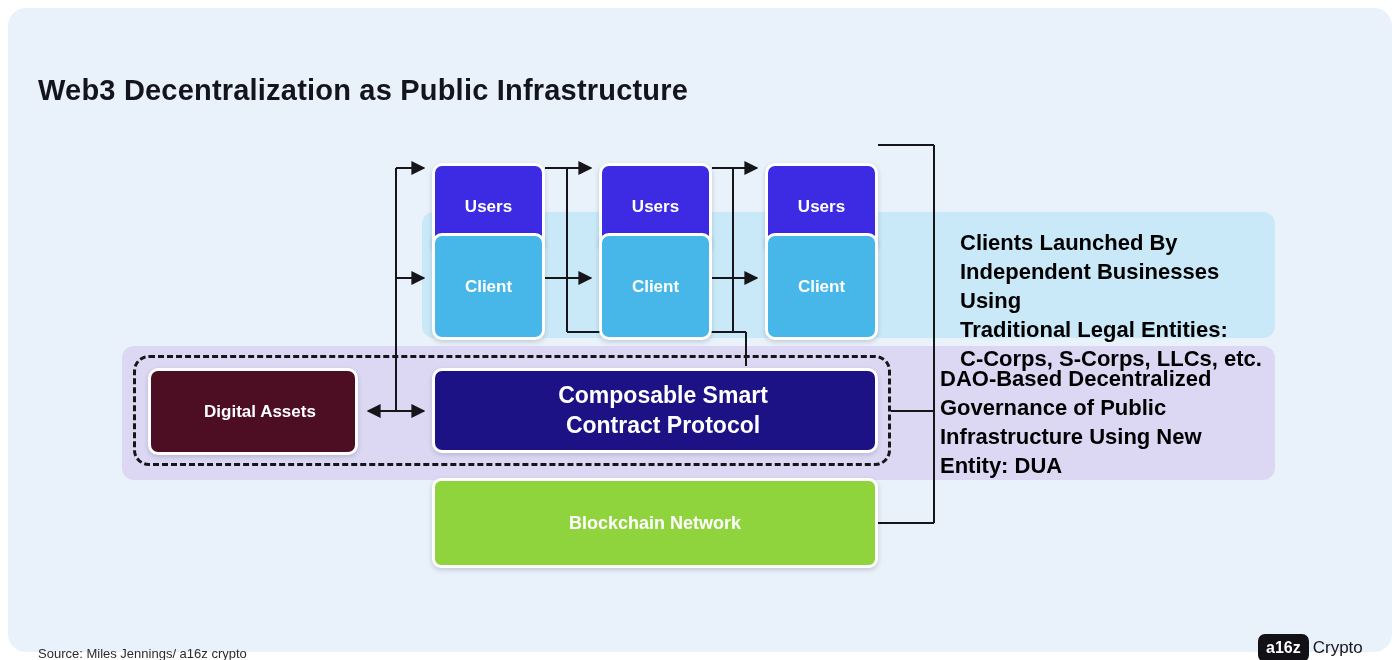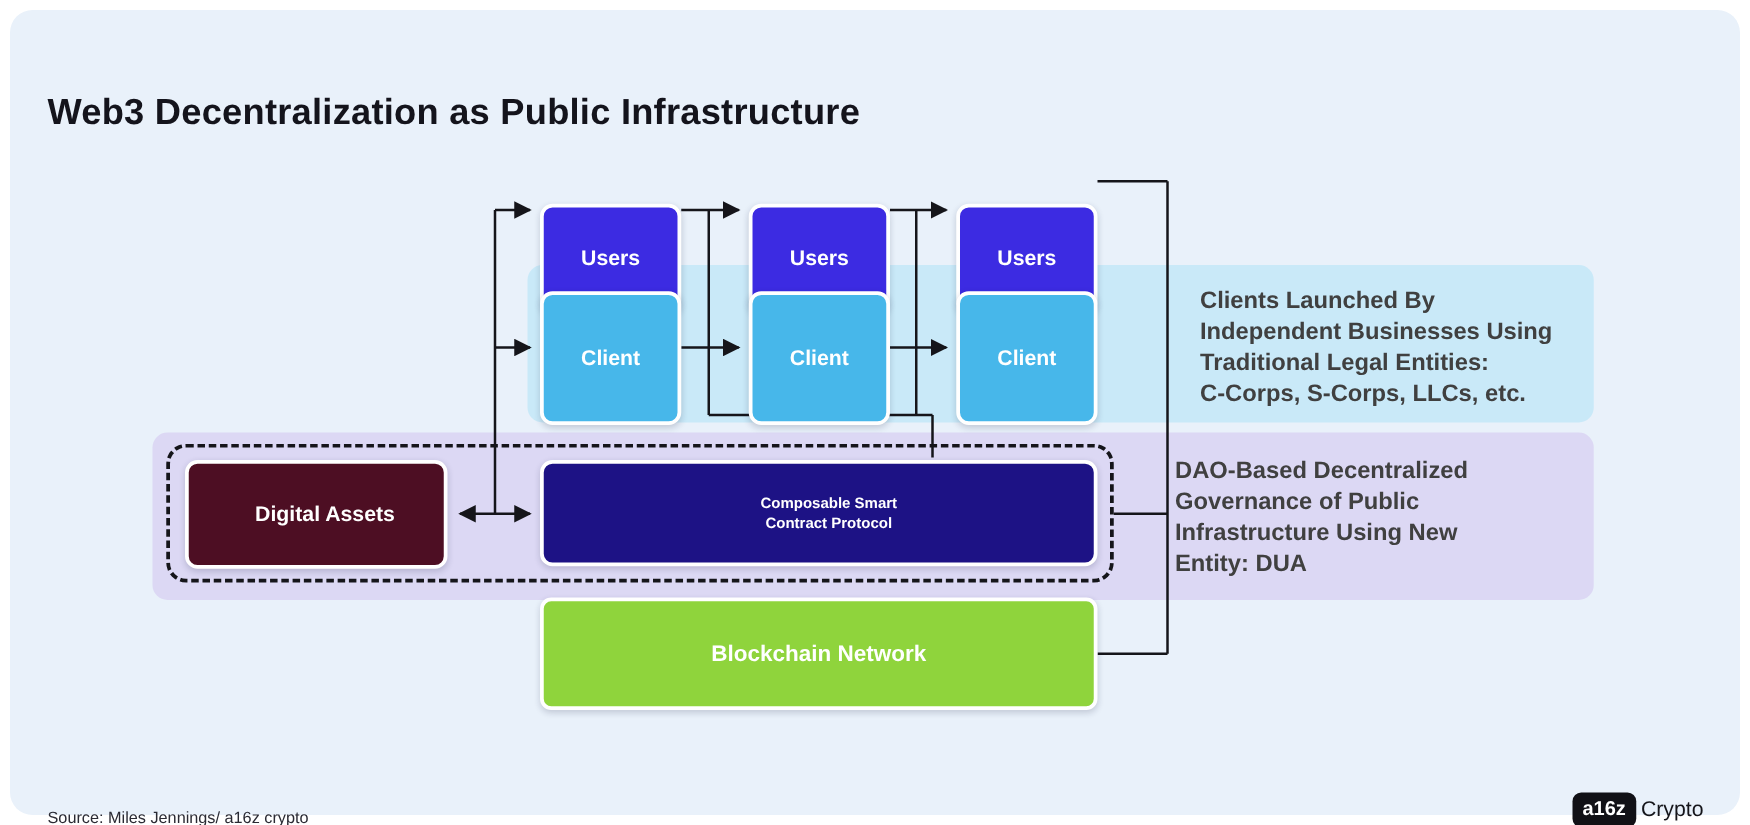--- a/index.html
+++ b/index.html
@@ -11,25 +11,25 @@
   .band.clients{left:422px;top:212px;width:853px;height:126px;background:#c9e9f8;}
   .band.governance{left:122px;top:346px;width:1153px;height:134px;background:#dcd8f4;}
   .connectors{position:absolute;left:0;top:0;width:1400px;height:660px;pointer-events:none;z-index:3;}
   .box{position:absolute;display:flex;align-items:center;justify-content:center;
        color:#ffffff;font-weight:700;text-align:center;box-sizing:border-box;
        border:3px solid #ffffff;border-radius:10px;box-shadow:0 2px 5px rgba(20,30,60,.18);z-index:4;}
   .box.users{width:113px;height:88px;top:124px;background:#3c2be2;font-size:17px;margin-top:39px;}
   .u1{left:432px;} .u2{left:599px;} .u3{left:765px;}
   .box.client{width:113px;height:107px;top:233px;background:#47b7ea;font-size:17px;}
   .box.assets{left:148px;top:368px;width:210px;height:87px;background:#4d0e23;font-size:17px;padding-left:14px;}
-  .box.protocol{left:432px;top:368px;width:446px;height:85px;background:#1d1285;font-size:12px;white-space:pre-line;line-height:1.3;padding-left:16px;}
+  .box.protocol{left:432px;top:368px;width:446px;height:85px;background:#1d1285;font-size:23px;white-space:pre-line;line-height:1.3;padding-left:16px;}
   .box.blockchain{left:432px;top:478px;width:446px;height:90px;background:#8fd43c;font-size:18px;border-radius:9px;}
   .dashed-frame{position:absolute;left:133px;top:355px;width:758px;height:111px;box-sizing:border-box;
        border:3px dashed #15151a;border-radius:16px;z-index:2;}
-  .note{position:absolute;font-size:19px;font-weight:700;color:#404040;line-height:1.32;white-space:pre-line;z-index:4;}
+  .note{position:absolute;font-size:22px;font-weight:700;color:#000000;line-height:1.32;white-space:pre-line;z-index:4;}
   .note.clients-note{left:960px;top:228px;width:305px;}
   .note.dao-note{left:940px;top:364px;width:300px;}
   .source{left:38px;top:610px;font-size:13px;color:#2a2a33;z-index:4;}
   .logo{left:1258px;top:598px;display:flex;align-items:center;gap:4px;z-index:4;}
   .logo-badge{background:#111116;color:#ffffff;font-weight:700;font-size:16px;padding:6px 8px;border-radius:7px;line-height:1;}
   .logo-label{color:#15151a;font-size:17px;font-weight:500;}
 </style>
 </head>
 <body>
 

